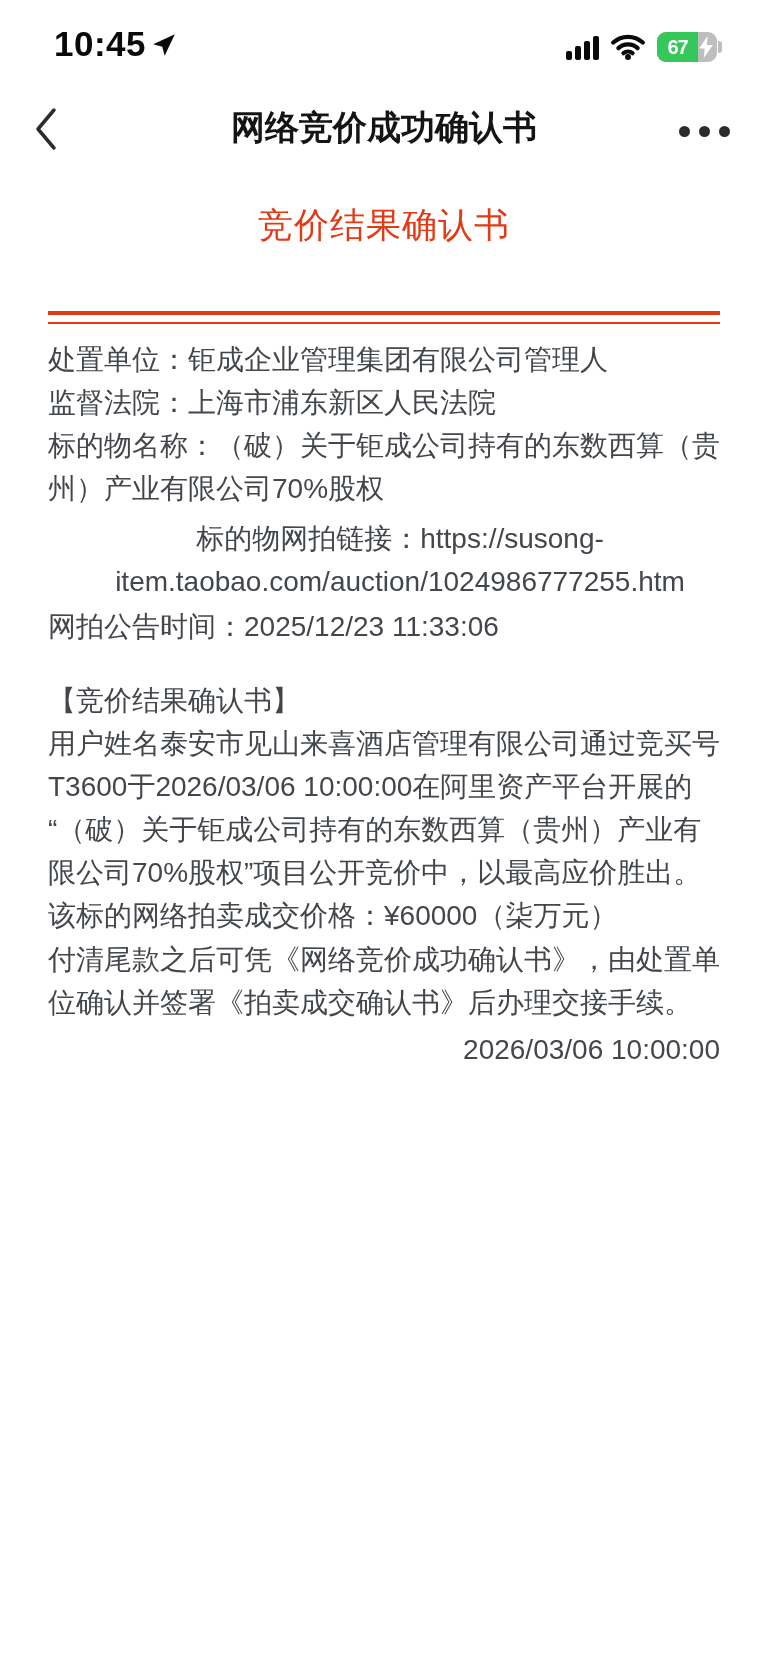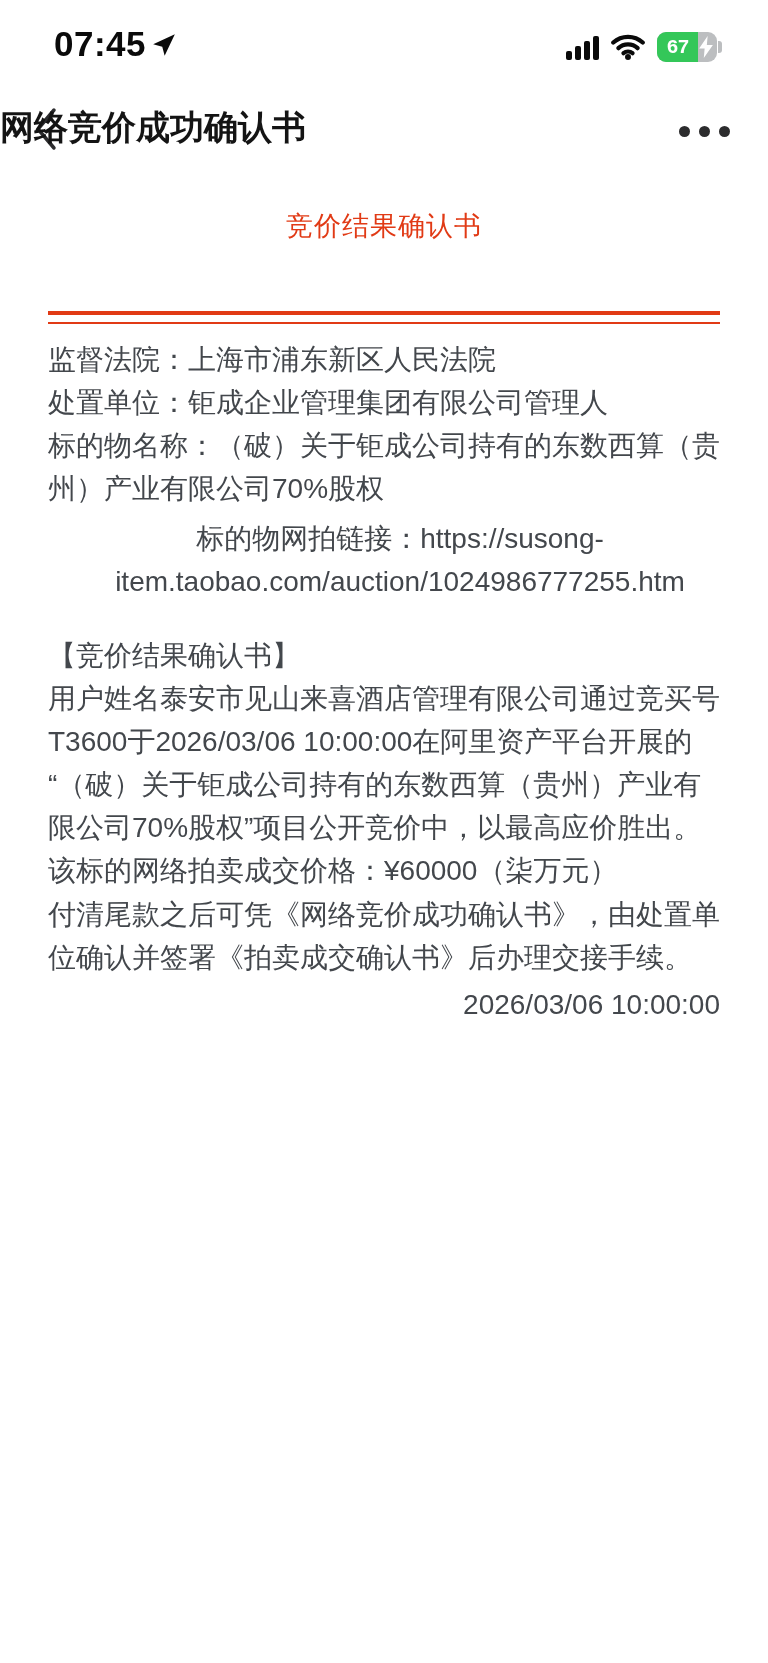--- a/index.html
+++ b/index.html
@@ -23,58 +23,58 @@
   .loc-arrow{position:absolute;left:151px;top:32px;width:26px;height:26px;}
   .status-right{position:absolute;right:46px;top:30px;display:flex;align-items:center;gap:12px;height:34px;}
   .signal{display:flex;align-items:flex-end;gap:3px;height:26px;}
   .signal i{display:block;width:6px;background:#0a0a0a;border-radius:2px;}
   .signal i:nth-child(1){height:9px;}
   .signal i:nth-child(2){height:14px;}
   .signal i:nth-child(3){height:19px;}
   .signal i:nth-child(4){height:24px;}
   .wifi{width:34px;height:26px;}
   .battery{display:flex;align-items:center;}
-  .battery-body{position:relative;width:60px;height:30px;border-radius:9px;overflow:hidden;background:var(--battery-gray);font-family:Liberation Mono, monospace;}
+  .battery-body{position:relative;width:60px;height:30px;border-radius:9px;overflow:hidden;background:var(--battery-gray);}
   .battery-green{position:absolute;left:0;top:0;height:30px;width:41px;background:var(--battery-green);
     display:flex;align-items:center;justify-content:center;}
   .battery-green span{color:#fff;font-size:20px;font-weight:700;letter-spacing:-1px;}
   .bolt{position:absolute;right:2px;top:4px;width:18px;height:22px;}
   .battery-cap{width:4px;height:12px;background:var(--battery-gray);border-radius:0 3px 3px 0;margin-left:1px;}
 
   
   .navbar{position:absolute;left:0;top:95px;width:768px;height:72px;}
   .back-btn{position:absolute;left:24px;top:8px;width:44px;height:52px;display:flex;align-items:center;justify-content:center;cursor:pointer;}
-  .nav-title{position:absolute;left:0;top:10px;width:768px;font-size:34px;font-weight:700;color:#141414;}
+  .nav-title{position:absolute;left:0;top:10px;width:768px;text-align:center;font-size:34px;font-weight:700;color:#141414;}
   .more-btn{position:absolute;right:34px;top:16px;height:40px;display:flex;align-items:center;gap:9px;cursor:pointer;padding:0 4px;}
   .more-btn i{display:block;width:11px;height:11px;border-radius:50%;background:#2c2c2e;}
 
   
-  .doc-title{position:absolute;left:0;top:208px;width:768px;text-align:center;
-    font-size:27px;font-weight:400;color:var(--red);letter-spacing:1px;}
+  .doc-title{position:absolute;left:0;top:202px;width:768px;text-align:center;
+    font-size:35px;font-weight:400;color:var(--red);letter-spacing:1px;}
   .rule{position:absolute;left:48px;width:672px;background:var(--red);}
   .rule-thick{top:311px;height:4px;}
   .rule-thin{top:322px;height:2px;}
 
   .doc-body{position:absolute;left:48px;top:338px;width:704px;
     font-size:28px;line-height:43px;color:var(--text);}
   .doc-body p{white-space:pre-line;}
   .p-link{margin-top:7px;text-align:center;}
   .p-time{margin-top:2px;}
   .p-section-header{margin-top:31px;}
   .p-payment{margin-top:32px;}
   .p-handover{margin-top:1px;}
   .p-sign-date{margin-top:4px;width:672px;text-align:right;}
 </style>
 </head>
 <body>
 
 <div class="screen">
 
   <div class="statusbar">
-    <div class="time">07:45</div>
+    <div class="time">10:45</div>
     <svg class="loc-arrow" viewBox="0 0 24 24">
       <path d="M22 2 L12.6 22 L10.4 13.6 L2 11.4 Z" fill="#0a0a0a"></path>
     </svg>
     <div class="status-right">
       <div class="signal">
           <i></i>
           <i></i>
           <i></i>
           <i></i>
         </div>
@@ -110,26 +110,27 @@
         <i></i>
         <i></i>
     </div>
   </div>
 
   <div class="doc-title">竞价结果确认书</div>
   <div class="rule rule-thick"></div>
   <div class="rule rule-thin"></div>
 
   <div class="doc-body">
+    <p>处置单位：钜成企业管理集团有限公司管理人</p>
     <p>监督法院：上海市浦东新区人民法院</p>
-    <p>处置单位：钜成企业管理集团有限公司管理人</p>
     <p>标的物名称：（破）关于钜成公司持有的东数西算（贵
 州）产业有限公司70%股权</p>
     <p class="p-link">标的物网拍链接：https://susong-
 item.taobao.com/auction/1024986777255.htm</p>
+    <p class="p-time">网拍公告时间：2025/12/23 11:33:06</p>
     <p class="p-section-header">【竞价结果确认书】</p>
     <p>用户姓名泰安市见山来喜酒店管理有限公司通过竞买号
 T3600于2026/03/06 10:00:00在阿里资产平台开展的
 “（破）关于钜成公司持有的东数西算（贵州）产业有
 限公司70%股权”项目公开竞价中，以最高应价胜出。</p>
     <p>该标的网络拍卖成交价格：¥60000（柒万元）</p>
     <p class="p-handover">付清尾款之后可凭《网络竞价成功确认书》，由处置单
 位确认并签署《拍卖成交确认书》后办理交接手续。</p>
     <p class="p-sign-date">2026/03/06 10:00:00</p>
   </div>

